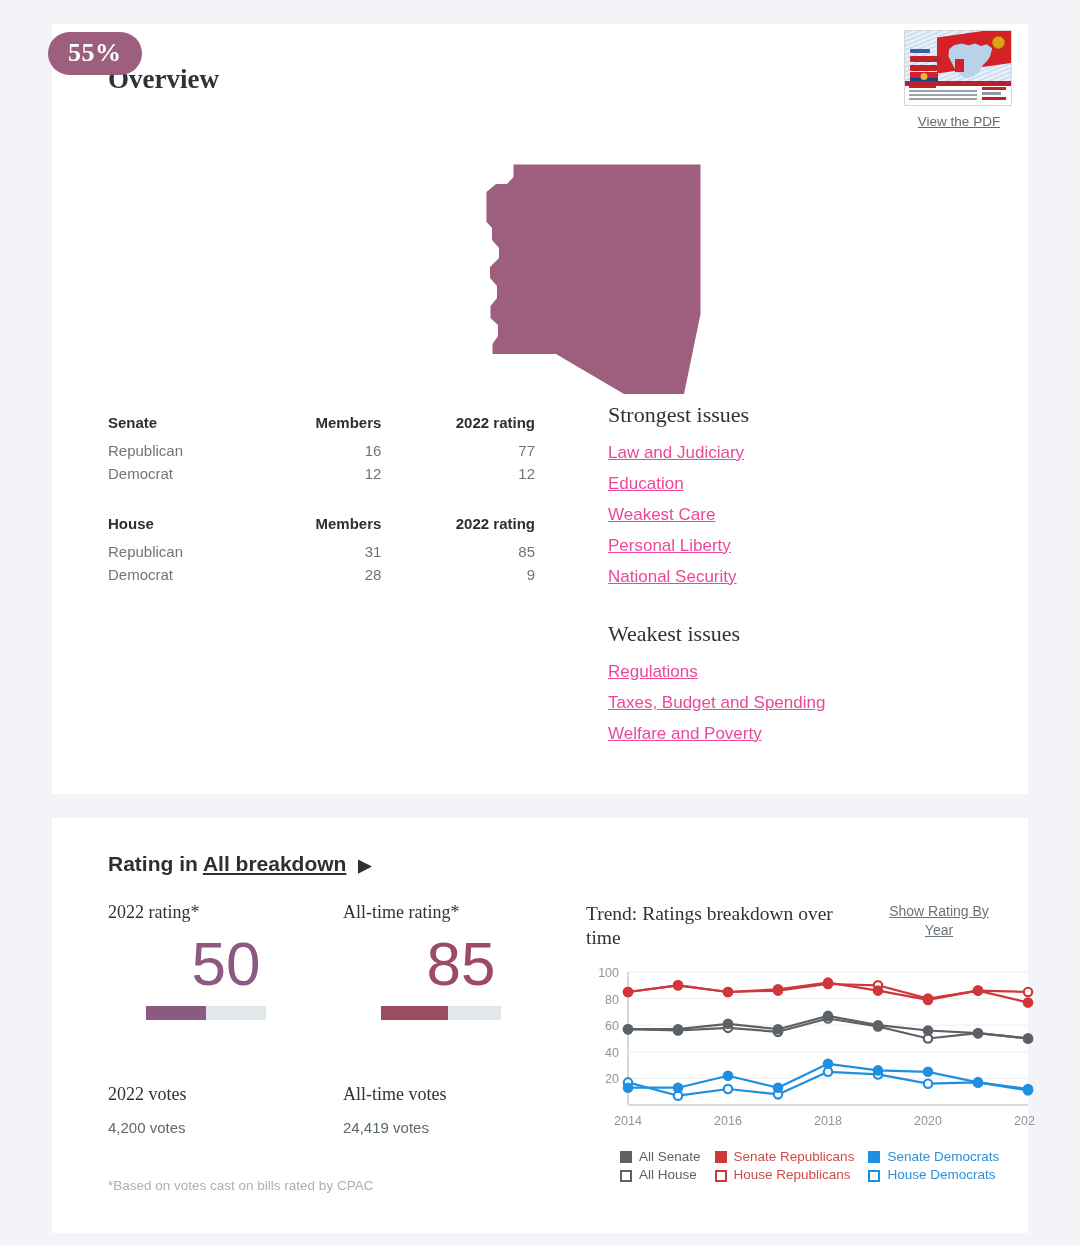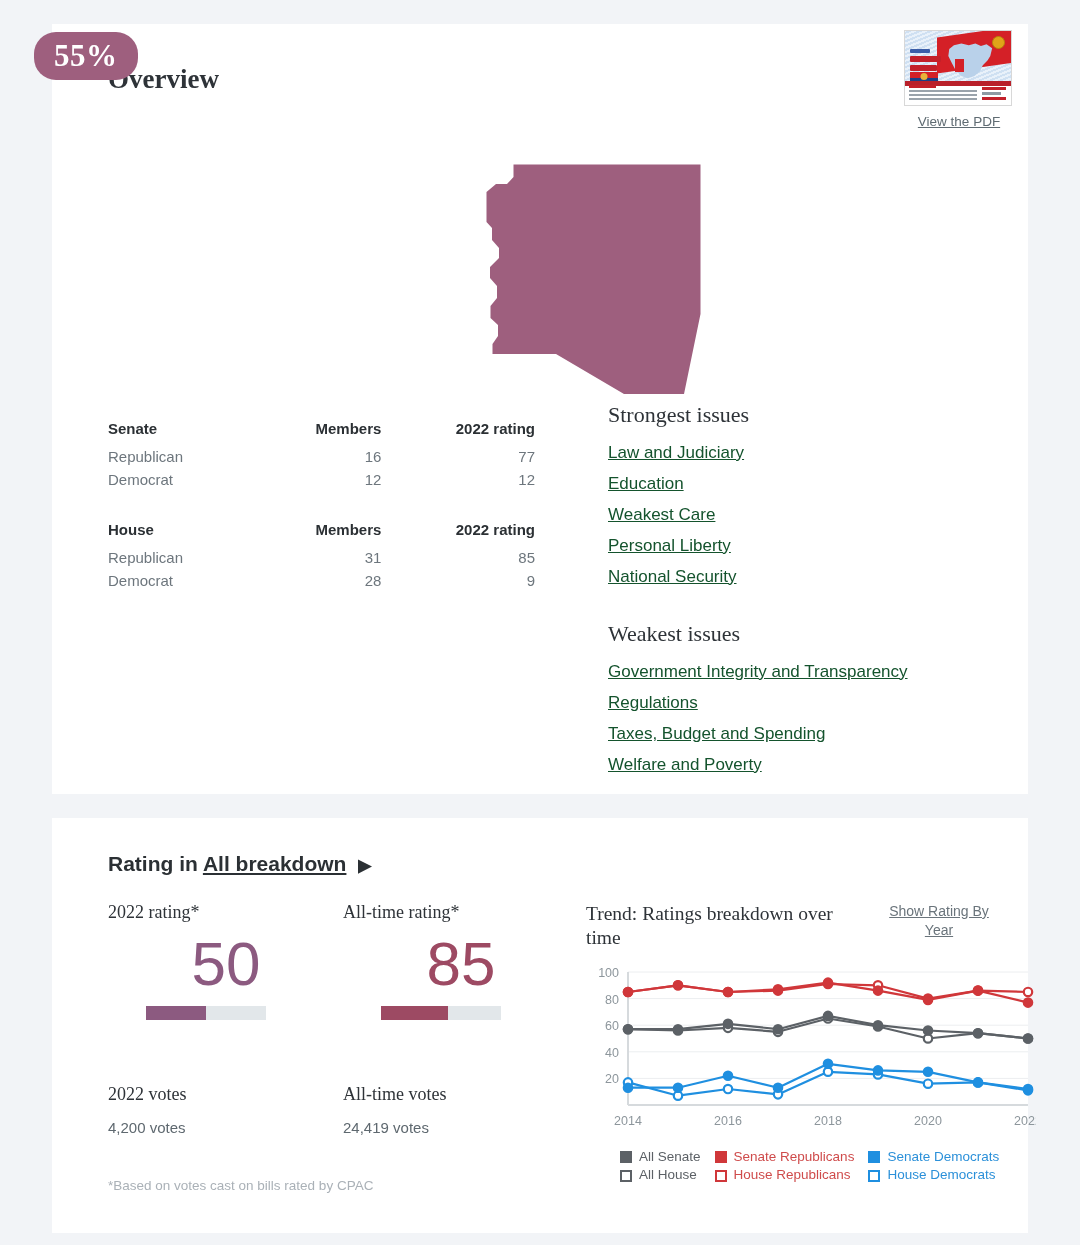--- a/index.html
+++ b/index.html
@@ -9,26 +9,26 @@
     font-family: "Liberation Sans", sans-serif;
     width: 1080px;
   }
   body { position: relative; width: 1080px; min-height: 1245px; }
 
   .page { position: relative; width: 1080px; }
 
   
   .score-pill {
     position: absolute;
-    left: 34px; top: 8px;
+    left: 48px; top: 8px;
     background: #9e5f7e;
     color: #ffffff;
     border-radius: 22px;
     padding: 8px 20px 9px 20px;
-    font-size: 31px;
+    font-size: 26px;
     font-weight: 700;
     letter-spacing: 0.5px;
     z-index: 20;
     line-height: 1;
     font-family: "Liberation Serif", serif;
   }
 
   
   .card {
     background: #ffffff;
@@ -90,21 +90,21 @@
              background:#e8b33a; border-radius:50%; transform:translateX(-50%); }
   .t-band  { position:absolute; left:0; bottom:26%; width:100%; height:7%; background:#b9202a; }
   .t-foot  { position:absolute; left:4%; bottom:4%; width:64%; }
   .t-foot u { display:block; height:2px; background:#9aa3ab; margin-bottom:2px; width:100%;}
   .t-foot u.h{ background:#c3202a; width:40%; height:3px;}
   .t-logo  { position:absolute; right:5%; bottom:8%; width:22%; height:16%; }
   .t-logo b{ display:block; height:3px; background:#c3202a; margin-bottom:2px;}
   .t-logo b.g{ background:#8f9aa3; width:80%; }
 
   
-  .stats { padding-left: 28px; margin-top: 16px; width: 455px; }
+  .stats { padding-left: 28px; margin-top: 10px; width: 455px; }
   .stat-table { width: 100%; border-collapse: collapse; }
   .stat-table th {
     font-size: 15px; font-weight: 700; color: #2b3034;
     text-align: right; padding: 2px 0 8px 0;
   }
   .stat-table th:first-child { text-align: left; }
   .stat-table td {
     font-size: 15px; color: #6d767d; text-align: right; padding: 3px 0;
   }
   .stat-table td:first-child { text-align: left; }
@@ -114,21 +114,21 @@
   .issues { position: absolute; left: 556px; top: 378px; width: 430px; }
   .issues-title {
     font-family: "Liberation Serif", serif;
     font-size: 22px; color: #2e3338; font-weight: 400;
     margin: 0 0 14px 0;
   }
   .issues-title.second { margin-top: 32px; }
   .issue-link {
     display: block;
     font-size: 17px;
-    color: #14532d;
+    color: #ec4899;
     text-decoration: underline;
     margin-bottom: 8px;
     line-height: 1.35;
   }
 
   
   .rating-head {
     padding-left: 28px;
     font-size: 21px; font-weight: 700; color: #2b3034;
     margin: 0 0 26px 0;
@@ -283,21 +283,20 @@
 
     <div class="issues">
       <h2 class="issues-title">Strongest issues</h2>
       <a class="issue-link" href="#">Law and Judiciary</a>
       <a class="issue-link" href="#">Education</a>
       <a class="issue-link" href="#">Weakest Care</a>
       <a class="issue-link" href="#">Personal Liberty</a>
       <a class="issue-link" href="#">National Security</a>
 
       <h2 class="issues-title second">Weakest issues</h2>
-      <a class="issue-link" href="#">Government Integrity and Transparency</a>
       <a class="issue-link" href="#">Regulations</a>
       <a class="issue-link" href="#">Taxes, Budget and Spending</a>
       <a class="issue-link" href="#">Welfare and Poverty</a>
     </div>
   </section>
 
   <section class="card" id="rating-card">
 
     <div class="rating-head">
       <span>Rating in</span>

